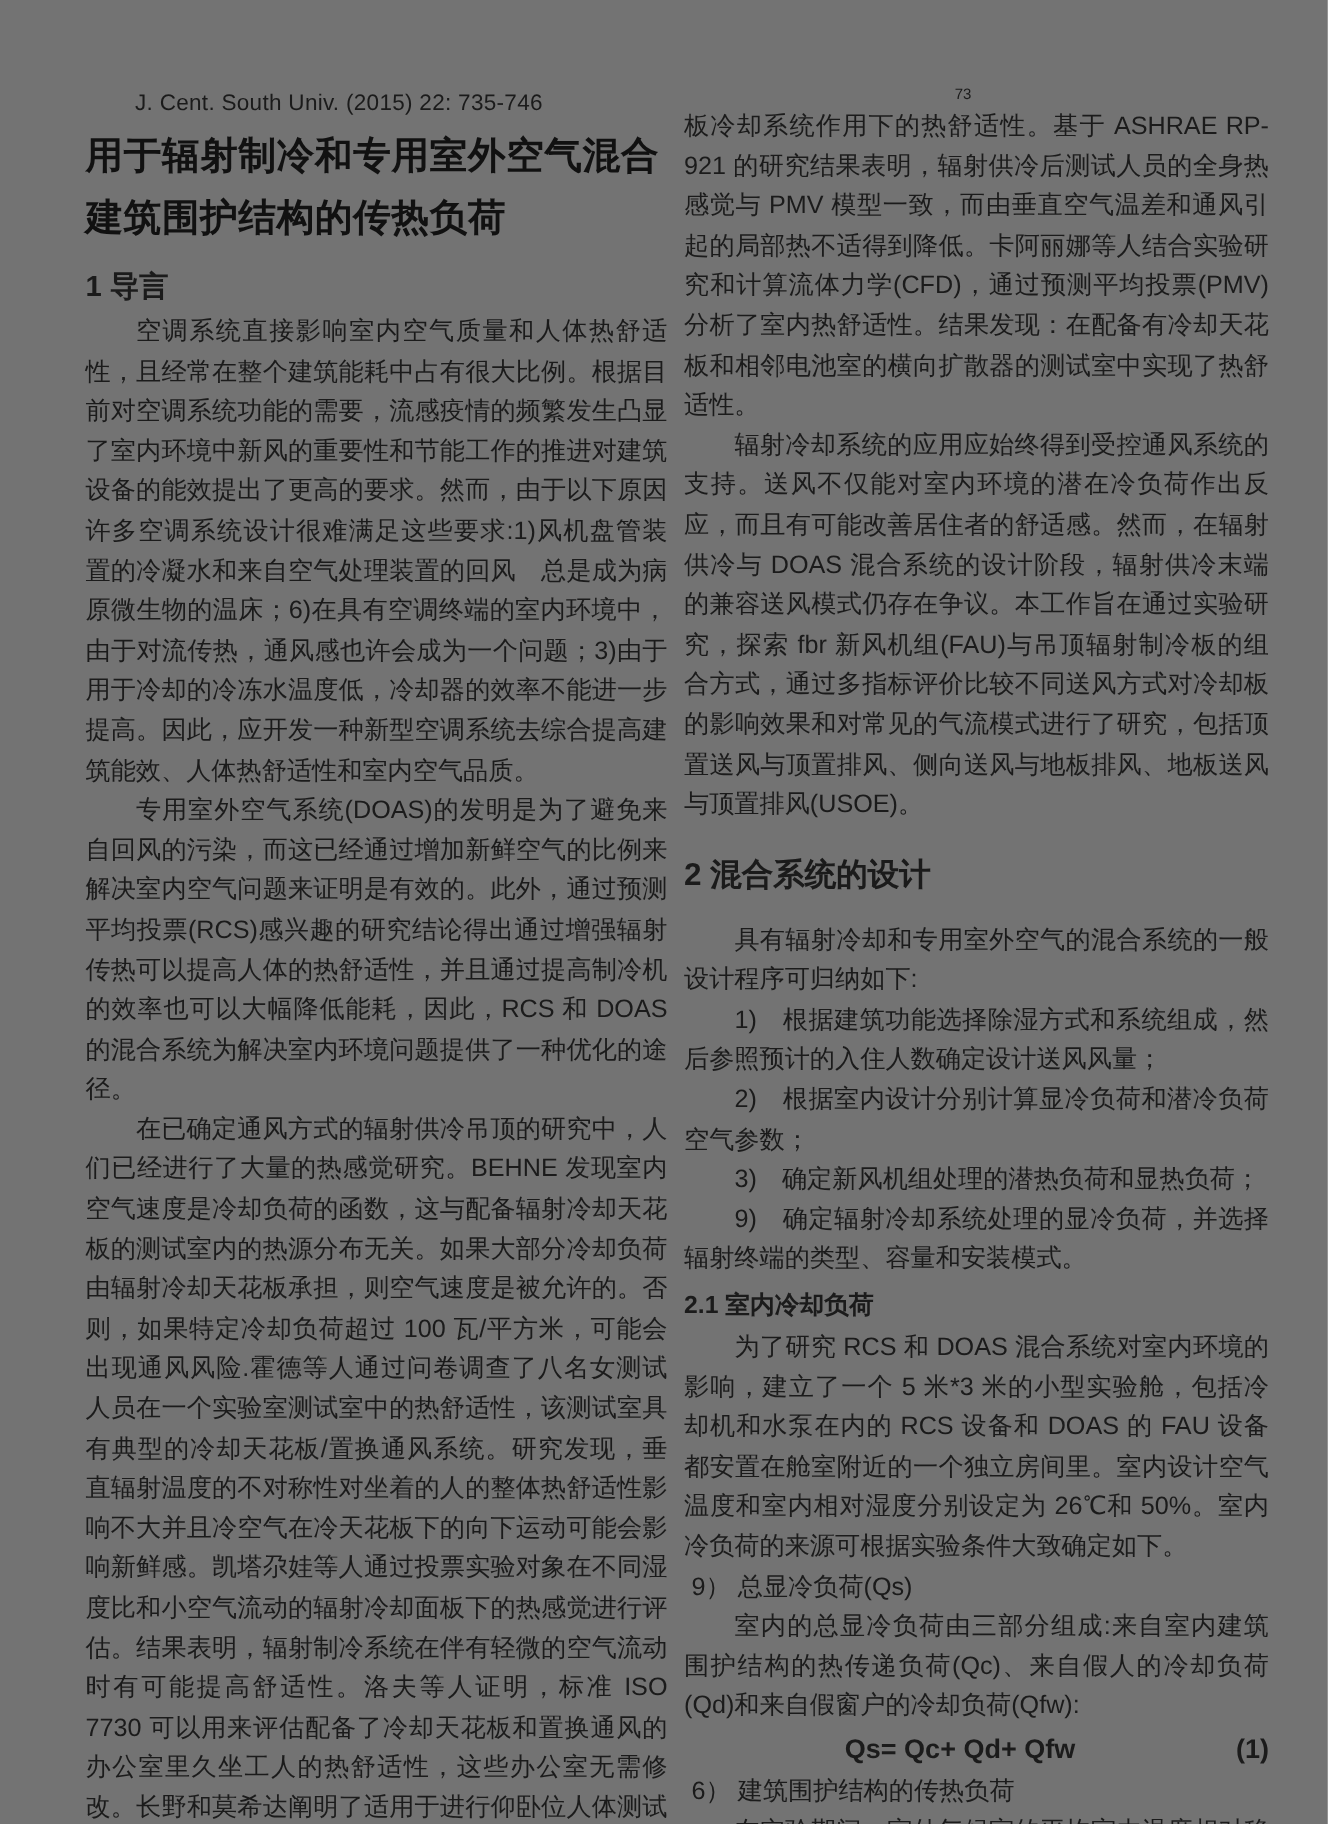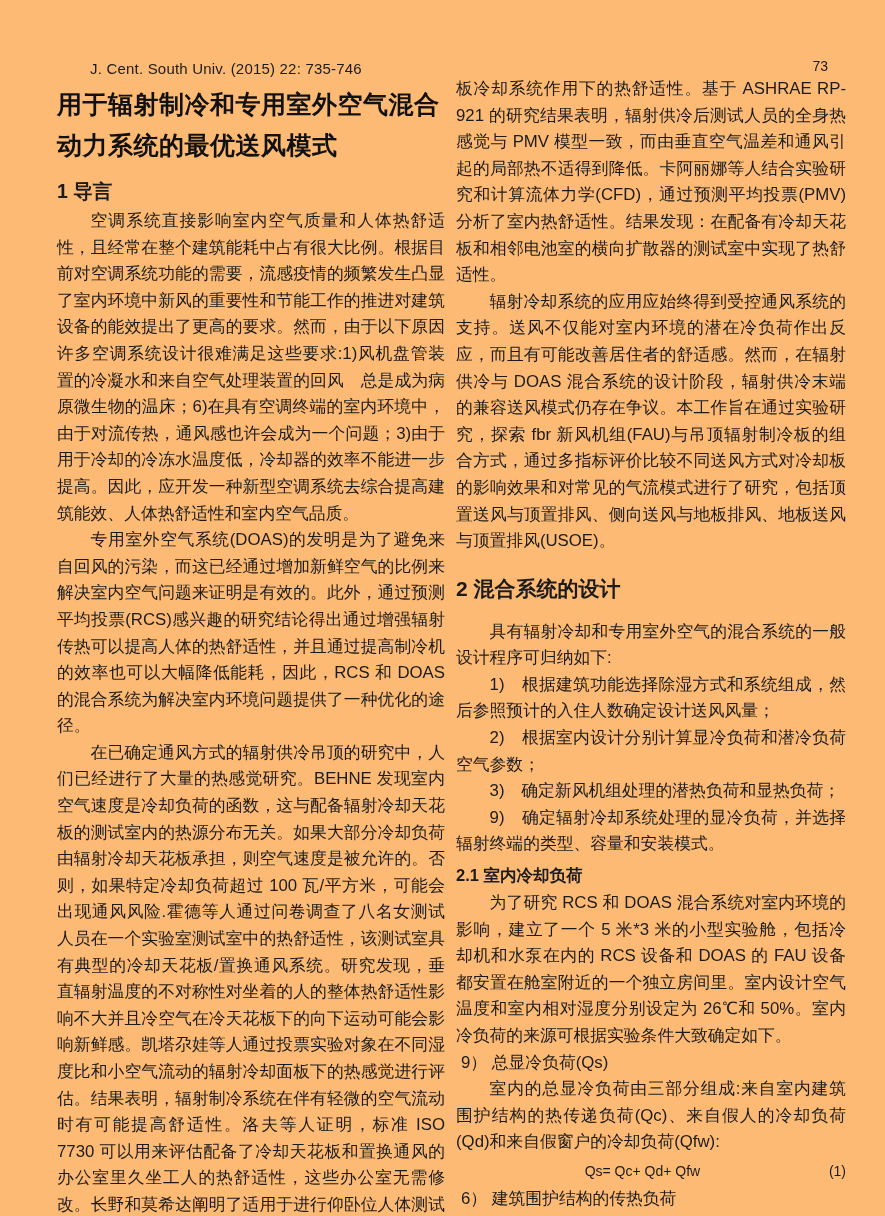--- a/index.html
+++ b/index.html
@@ -5,21 +5,21 @@
   html, body { margin: 0; padding: 0; }
   body {
     width: 885px; height: 1216px;
     background: #ffffff;
     font-family: "Liberation Sans", sans-serif;
     color: #1b1b1b;
   }
   .page {
     position: relative;
     width: 885px; height: 1216px;
-    background: #fdba74;
+    background: #737373;
     overflow: hidden;
   }
   .col { position: absolute; top: 0; }
   .col-left  { left: 57px;  width: 388px; }
   .col-right { left: 456px; width: 390px; }
 
   .journal-ref {
     margin: 60px 0 0 33px;
     font-size: 15px;
     letter-spacing: 0.2px;
@@ -61,46 +61,46 @@
     line-height: 26.6px;
     text-align: justify;
     text-justify: inter-ideograph;
   }
   p.indent { text-indent: 2em; }
   p.item   { text-indent: 0.3em; }
   p.stretch-last { text-align-last: justify; }
 
   .page-number {
     margin: 58px 18px 2px 0;
-    font-size: 14px;
-    text-align: right;
+    font-size: 10px;
+    text-align: center;
   }
 
   .equation-row {
     display: flex;
     align-items: baseline;
-    font-size: 14px;
+    font-size: 18px;
     line-height: 28px;
-    font-weight: 400;
+    font-weight: 700;
     margin: 1px 0;
   }
   .equation-row .expr { flex: 1; text-align: center; }
   .equation-row .eqnum { text-align: right; }
 </style>
 </head>
 <body>
 
 <div class="page">
 
   <div class="col col-left">
     <div class="journal-ref">J. Cent. South Univ. (2015) 22: 735-746</div>
 
     <h1 class="paper-title">
       <span>用于辐射制冷和专用室外空气混合</span>
-      <span>动力系统的最优送风模式</span>
+      <span>建筑围护结构的传热负荷</span>
     </h1>
 
     <h2 class="h-sec1">1 导言</h2>
 
     <p class="body indent">空调系统直接影响室内空气质量和人体热舒适性，且经常在整个建筑能耗中占有很大比例。根据目前对空调系统功能的需要，流感疫情的频繁发生凸显了室内环境中新风的重要性和节能工作的推进对建筑设备的能效提出了更高的要求。然而，由于以下原因许多空调系统设计很难满足这些要求:1)风机盘管装置的冷凝水和来自空气处理装置的回风　总是成为病原微生物的温床；6)在具有空调终端的室内环境中，由于对流传热，通风感也许会成为一个问题；3)由于用于冷却的冷冻水温度低，冷却器的效率不能进一步提高。因此，应开发一种新型空调系统去综合提高建筑能效、人体热舒适性和室内空气品质。</p>
 
     <p class="body indent">专用室外空气系统(DOAS)的发明是为了避免来自回风的污染，而这已经通过增加新鲜空气的比例来解决室内空气问题来证明是有效的。此外，通过预测平均投票(RCS)感兴趣的研究结论得出通过增强辐射传热可以提高人体的热舒适性，并且通过提高制冷机的效率也可以大幅降低能耗，因此，RCS 和 DOAS 的混合系统为解决室内环境问题提供了一种优化的途径。</p>
 
     <p class="body indent">在已确定通风方式的辐射供冷吊顶的研究中，人们已经进行了大量的热感觉研究。BEHNE 发现室内空气速度是冷却负荷的函数，这与配备辐射冷却天花板的测试室内的热源分布无关。如果大部分冷却负荷由辐射冷却天花板承担，则空气速度是被允许的。否则，如果特定冷却负荷超过 100 瓦/平方米，可能会出现通风风险.霍德等人通过问卷调查了八名女测试人员在一个实验室测试室中的热舒适性，该测试室具有典型的冷却天花板/置换通风系统。研究发现，垂直辐射温度的不对称性对坐着的人的整体热舒适性影响不大并且冷空气在冷天花板下的向下运动可能会影响新鲜感。凯塔尕娃等人通过投票实验对象在不同湿度比和小空气流动的辐射冷却面板下的热感觉进行评估。结果表明，辐射制冷系统在伴有轻微的空气流动时有可能提高舒适性。洛夫等人证明，标准 ISO 7730 可以用来评估配备了冷却天花板和置换通风的办公室里久坐工人的热舒适性，这些办公室无需修改。长野和莫希达阐明了适用于进行仰卧位人体测试者的天花板辐射冷却系统的控制条件来指导医院空调系统的设计.田和洛夫通过现场测量和问卷调查，研究了 82 名受试者在辐射</p>
   </div>

